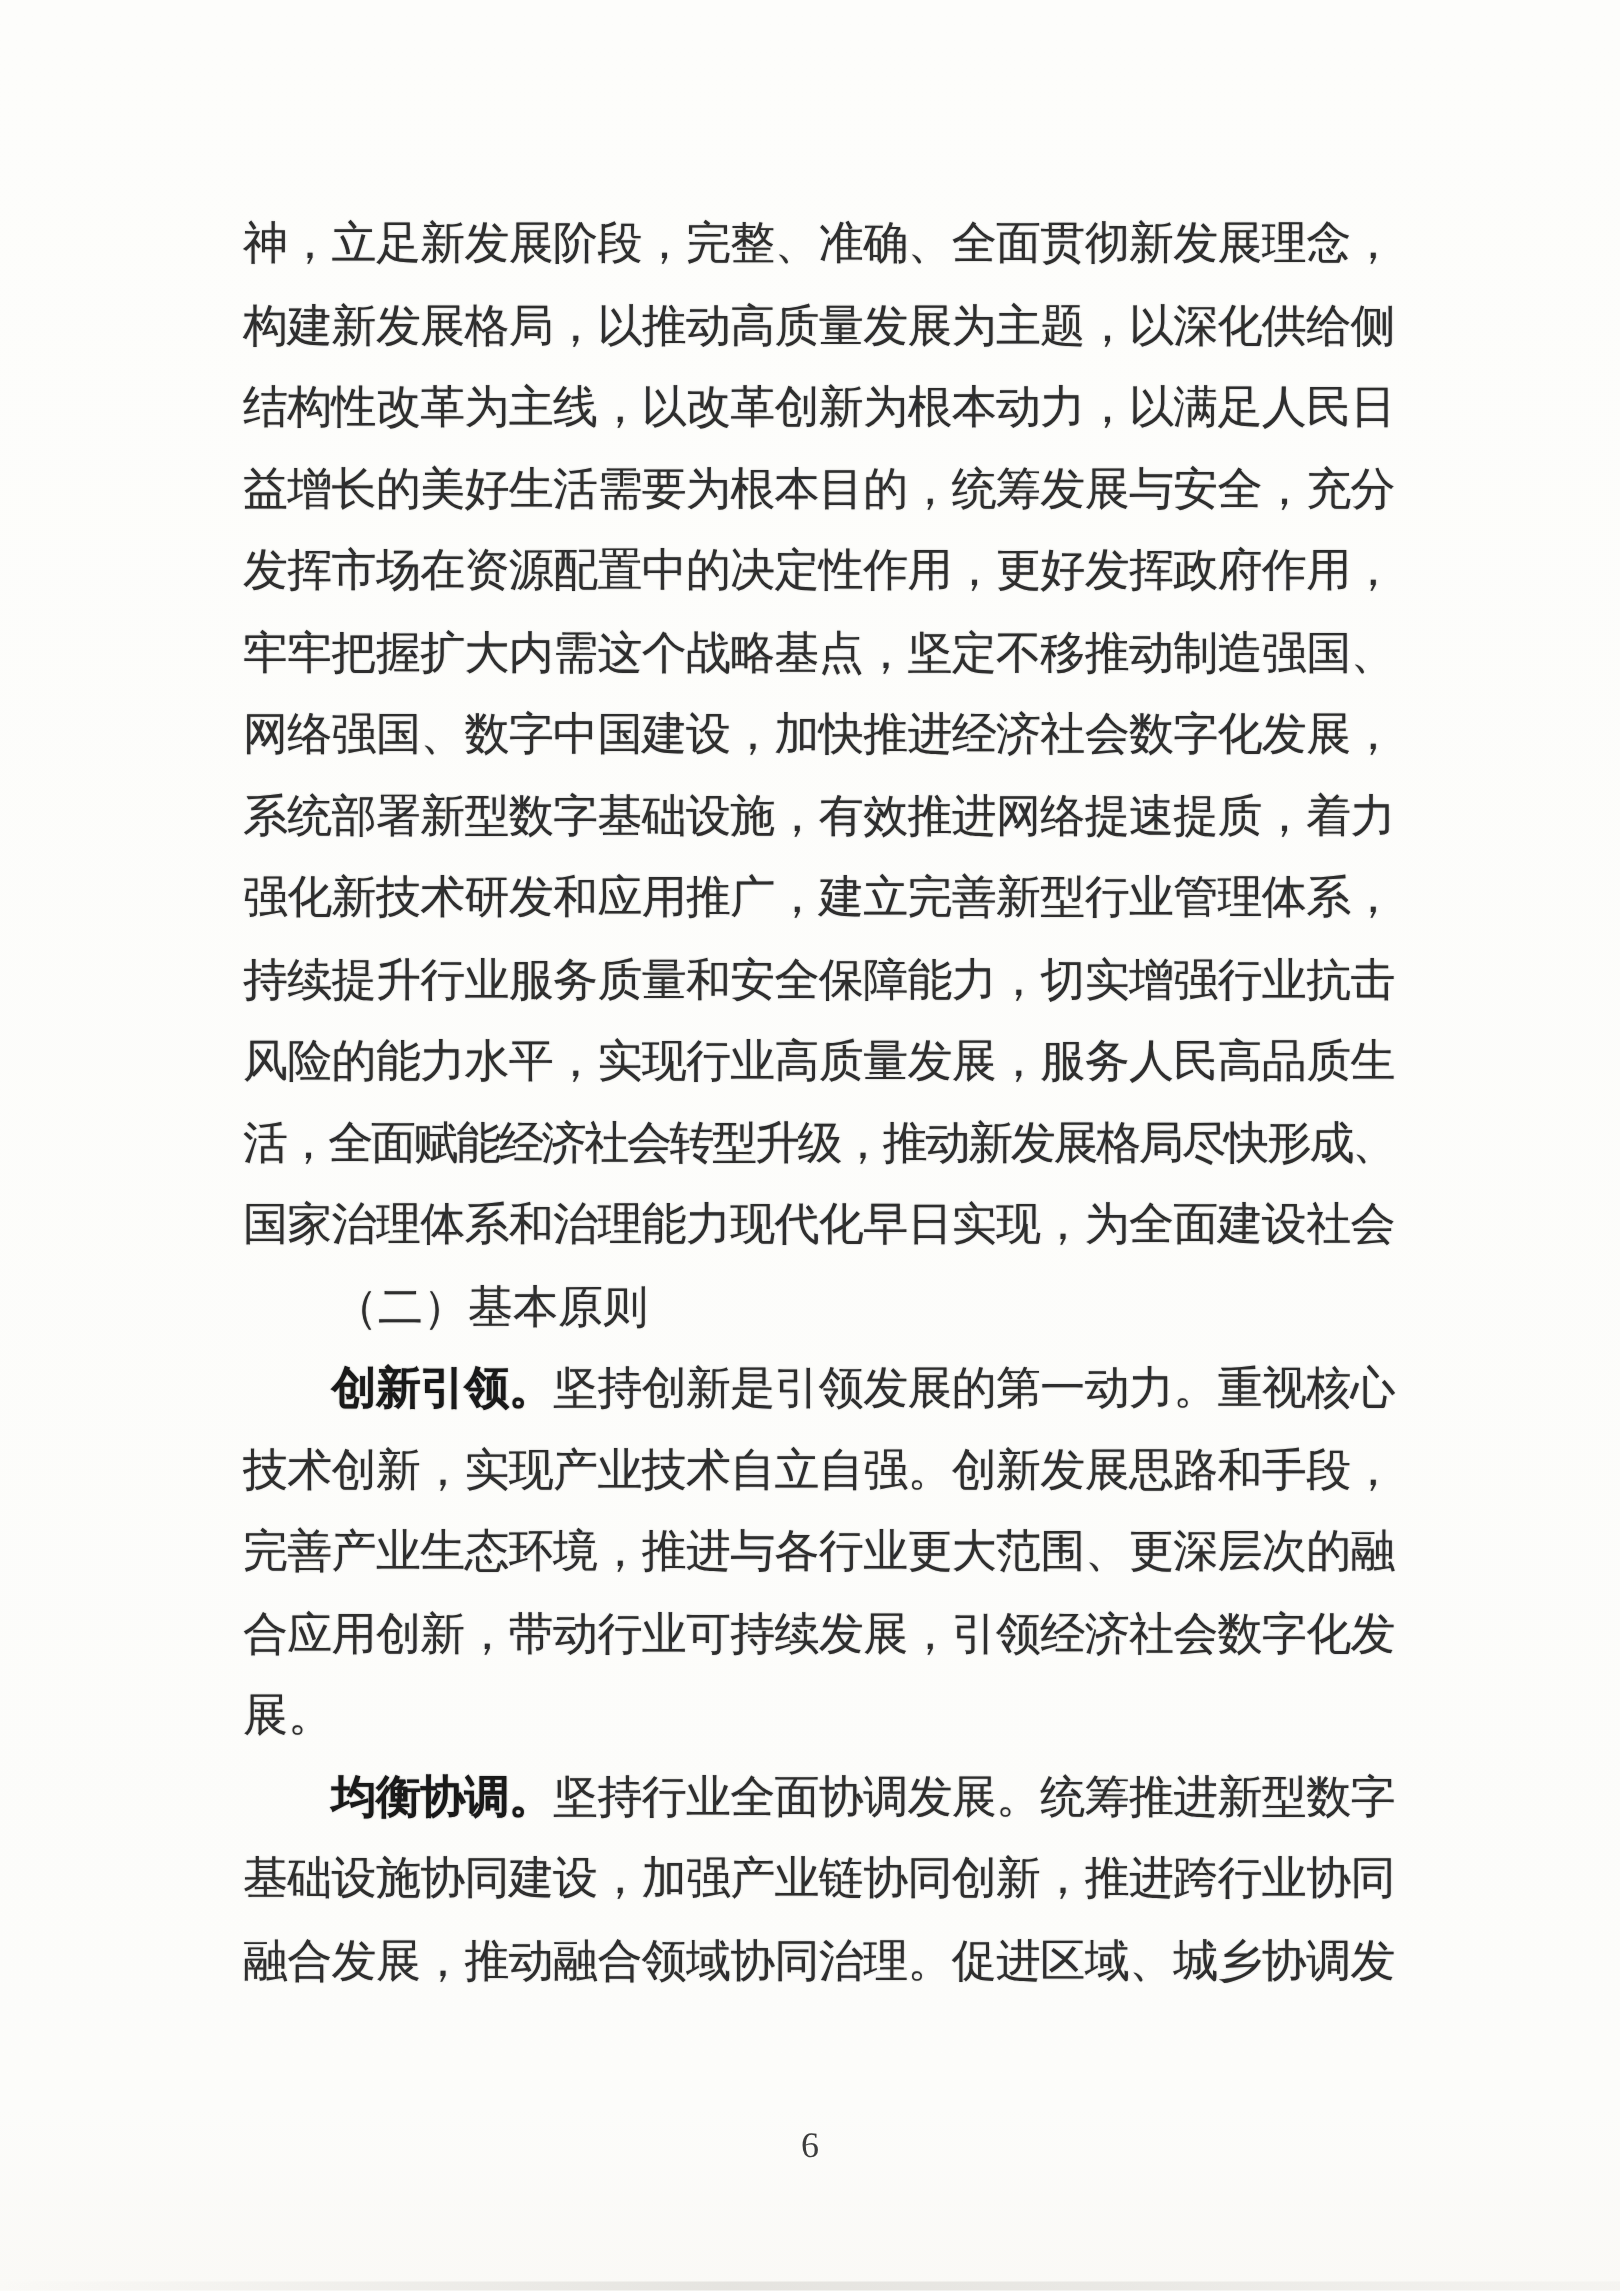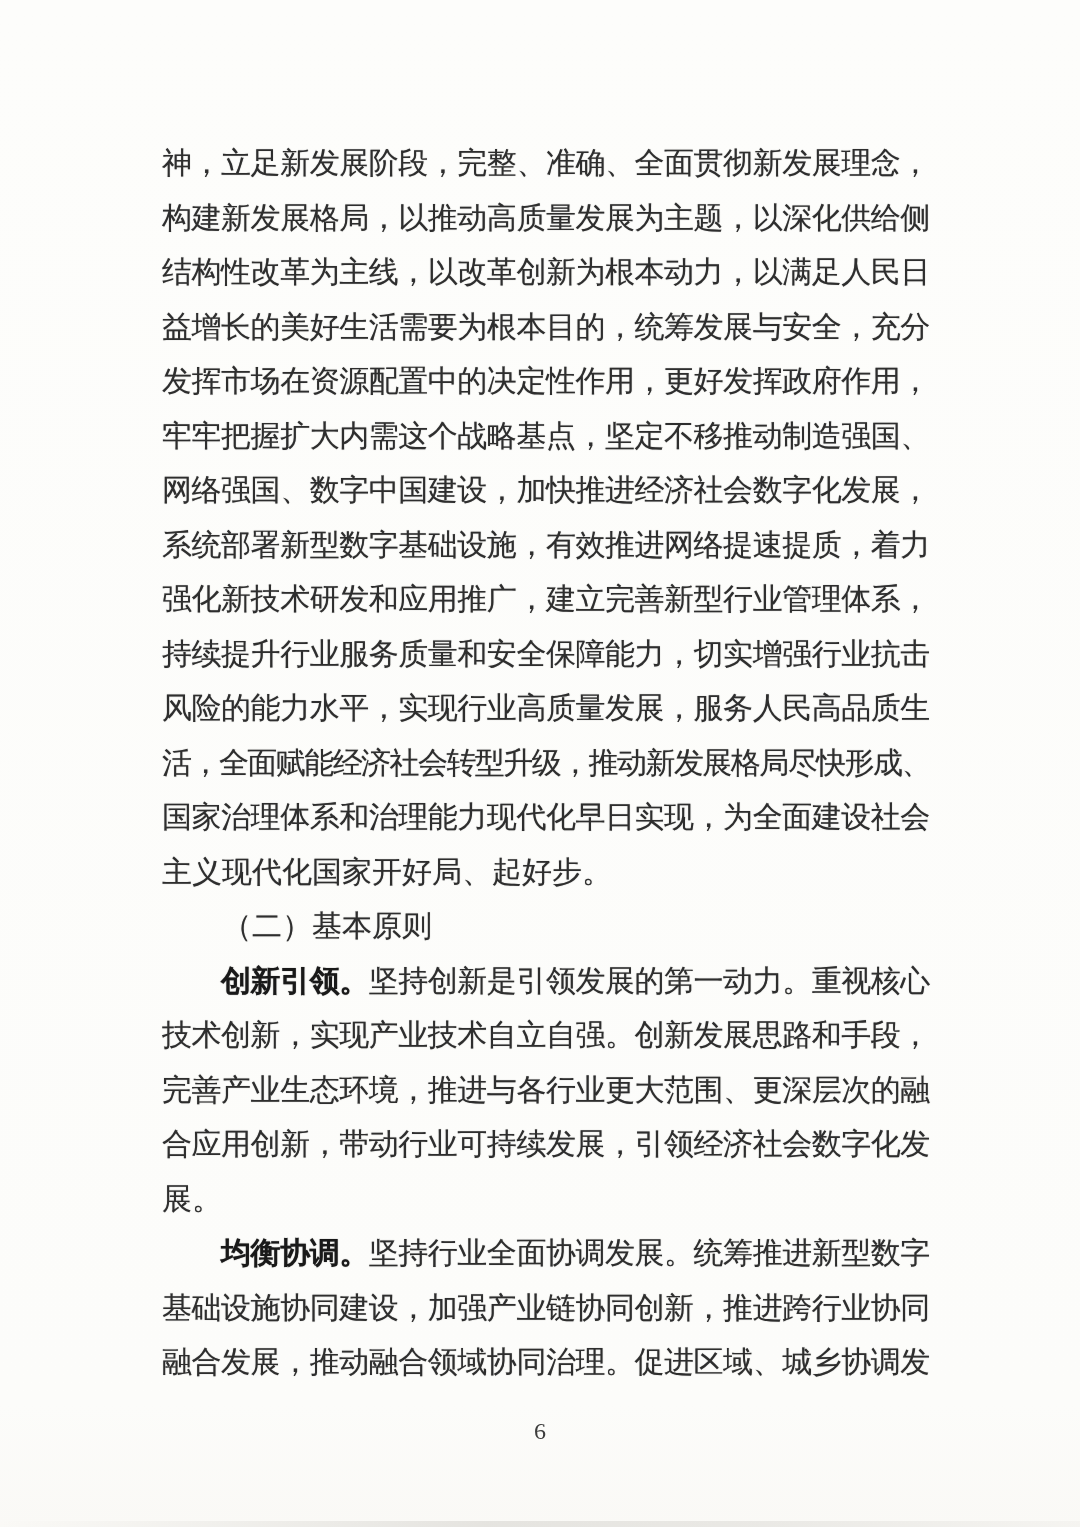--- a/index.html
+++ b/index.html
@@ -427,21 +427,20 @@
           <span class="c">现</span>
           <span class="c">，</span>
           <span class="c">为</span>
           <span class="c">全</span>
           <span class="c">面</span>
           <span class="c">建</span>
           <span class="c">设</span>
           <span class="c">社</span>
           <span class="c">会</span>
         </div>
-        <div class="line">主义现代化国家开好局、起好步。</div>
       </div>
       <div class="para">
         <div class="line">　　（二）基本原则</div>
       </div>
       <div class="para">
         <div class="line just">
           <span class="c">　</span>
           <span class="c">　</span>
           <span class="c bold">创</span>
           <span class="c bold">新</span>

